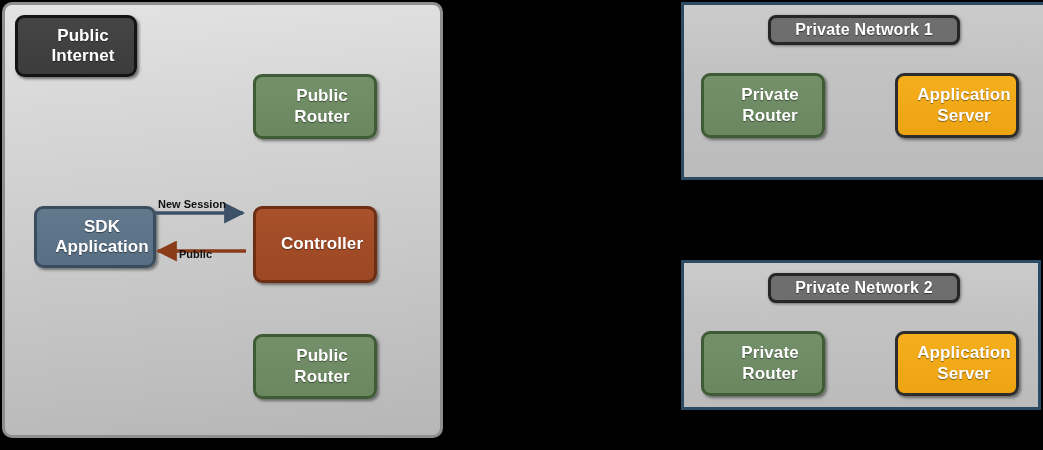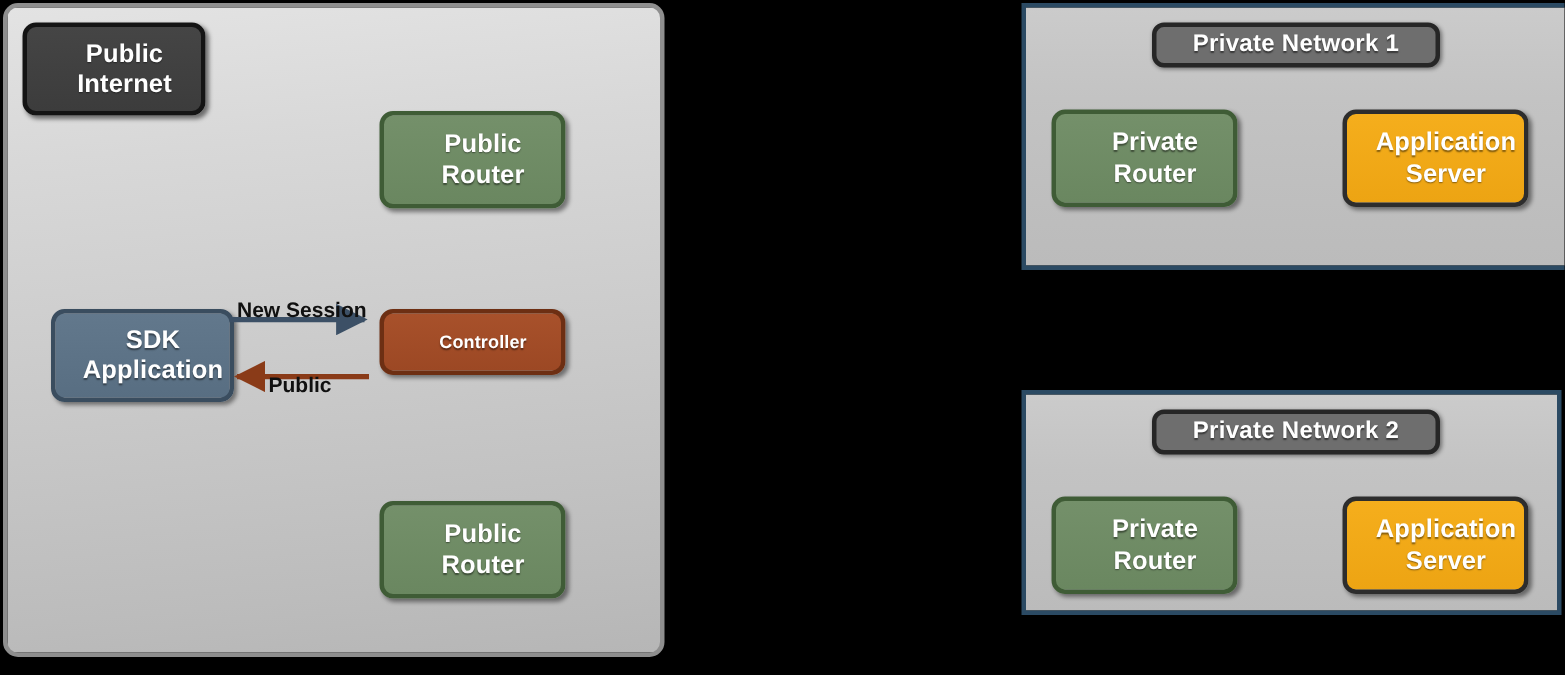--- a/index.html
+++ b/index.html
@@ -108,21 +108,21 @@
   
   .edge-layer {
     position: absolute;
     left: 0; top: 0;
     width: 1043px;
     height: 450px;
     pointer-events: none;
   }
   .edge-label {
     position: absolute;
-    font-size: 14px;
+    font-size: 11px;
     font-weight: bold;
     color: #101010;
     white-space: nowrap;
     user-select: none;
   }
 </style>
 </head>
 <body>
 
 <div class="zone-public">
@@ -135,21 +135,21 @@
   <div class="node n-router" style="left:248px; top:69px; width:124px; height:65px; font-size:17px;">
     <span style="white-space:pre-line;">Public
 Router</span>
   </div>
 
   <div class="node n-sdk" style="left:29px; top:201px; width:122px; height:62px; font-size:17px;">
     <span style="white-space:pre-line;">SDK
 Application</span>
   </div>
 
-  <div class="node n-controller" style="left:248px; top:201px; width:124px; height:44px; font-size:12px;text-align:center;">
+  <div class="node n-controller" style="left:248px; top:201px; width:124px; height:77px; font-size:17px;text-align:center;">
     <span style="white-space:pre-line;">Controller</span>
   </div>
 
   <div class="node n-router" style="left:248px; top:329px; width:124px; height:65px; font-size:17px;">
     <span style="white-space:pre-line;">Public
 Router</span>
   </div>
 </div>
 
 <div class="zone-private pn1">

